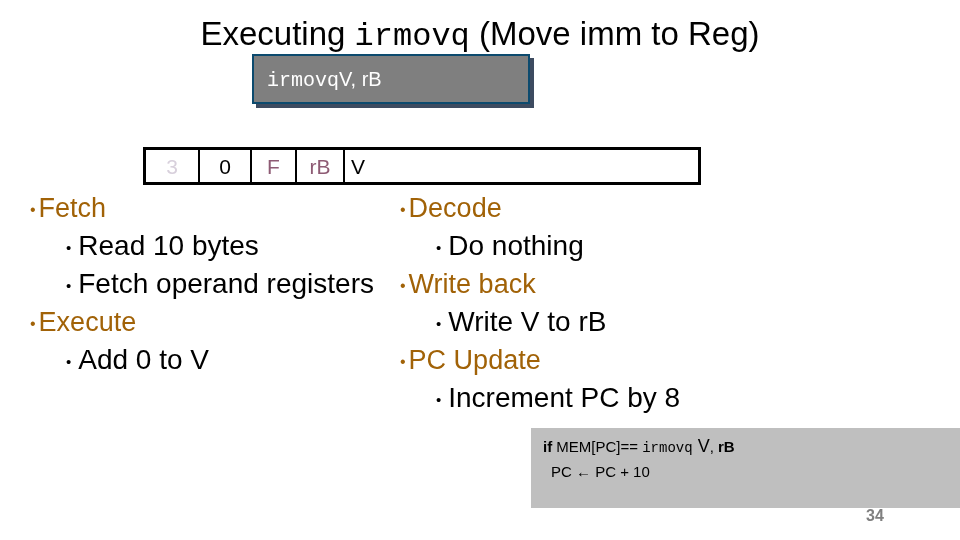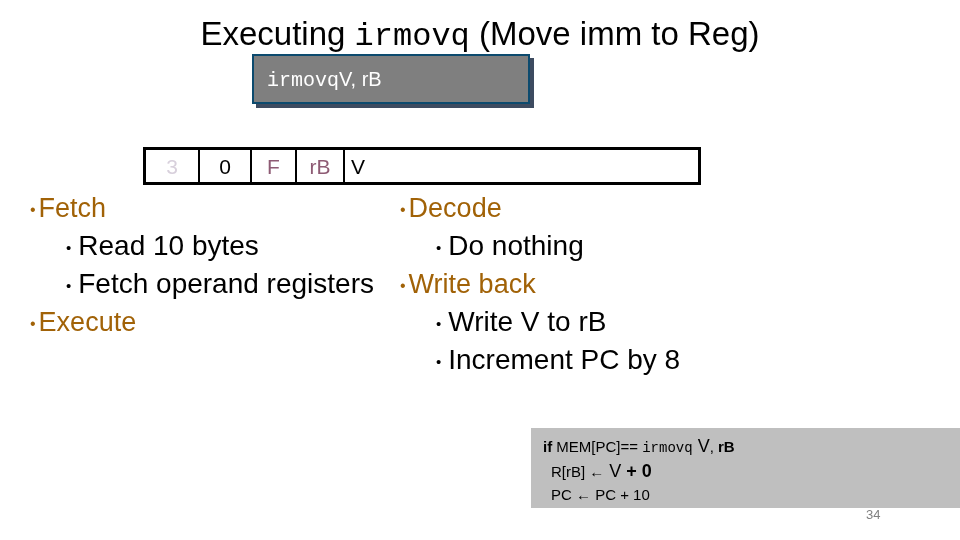--- a/index.html
+++ b/index.html
@@ -167,22 +167,23 @@
     font-size: 18px;
     font-weight: bold;
   }
   .sem-indent { padding-left: 8px; }
 
   
   .page-num {
     position: absolute;
     left: 866px;
     top: 507px;
-    font-size: 13px;
+    font-size: 16px;
     color: #808080;
+    font-weight: bold;
   }
 </style>
 </head>
 <body>
 
 <div class="slide">
 
   <div class="title">
     <span>Executing </span><span class="mono">irmovq</span><span>  (Move imm to Reg)</span>
   </div>
@@ -199,37 +200,36 @@
     <div class="enc-cell enc-w3 c-mauve">F</div>
     <div class="enc-cell enc-w4 c-mauve">rB</div>
     <div class="enc-cell enc-w5 c-black">V</div>
   </div>
 
   <div class="col col-left">
     <div class="bullet-l1">Fetch</div>
     <div class="bullet-l2">Read 10 bytes</div>
     <div class="bullet-l2">Fetch operand registers</div>
     <div class="bullet-l1">Execute</div>
+    <div class="bullet-l2">Add 0 to V</div>
   </div>
 
   <div class="col col-right">
     <div class="bullet-l1">Decode</div>
     <div class="bullet-l2">Do nothing</div>
     <div class="bullet-l1">Write back</div>
     <div class="bullet-l2">Write V to rB</div>
+    <div class="bullet-l1">PC Update</div>
     <div class="bullet-l2">Increment PC by 8</div>
   </div>
 
   <div class="sem-box">
     <div class="sem-line">
       <span class="bold">if</span><span> MEM[PC]== </span><span class="mono">irmovq</span><span class="big"> V</span><span>, </span><span class="bold">rB</span>
     </div>
     <div class="sem-line sem-indent">
-      <span>R[rB] </span><span>←</span><span class="big"> V</span><span class="bigb"> + 0</span>
-    </div>
-    <div class="sem-line sem-indent">
       <span>PC </span><span>←</span><span> PC + 10</span>
     </div>
   </div>
 
   <div class="page-num">34</div>
 
 </div>
 
 </body></html>

